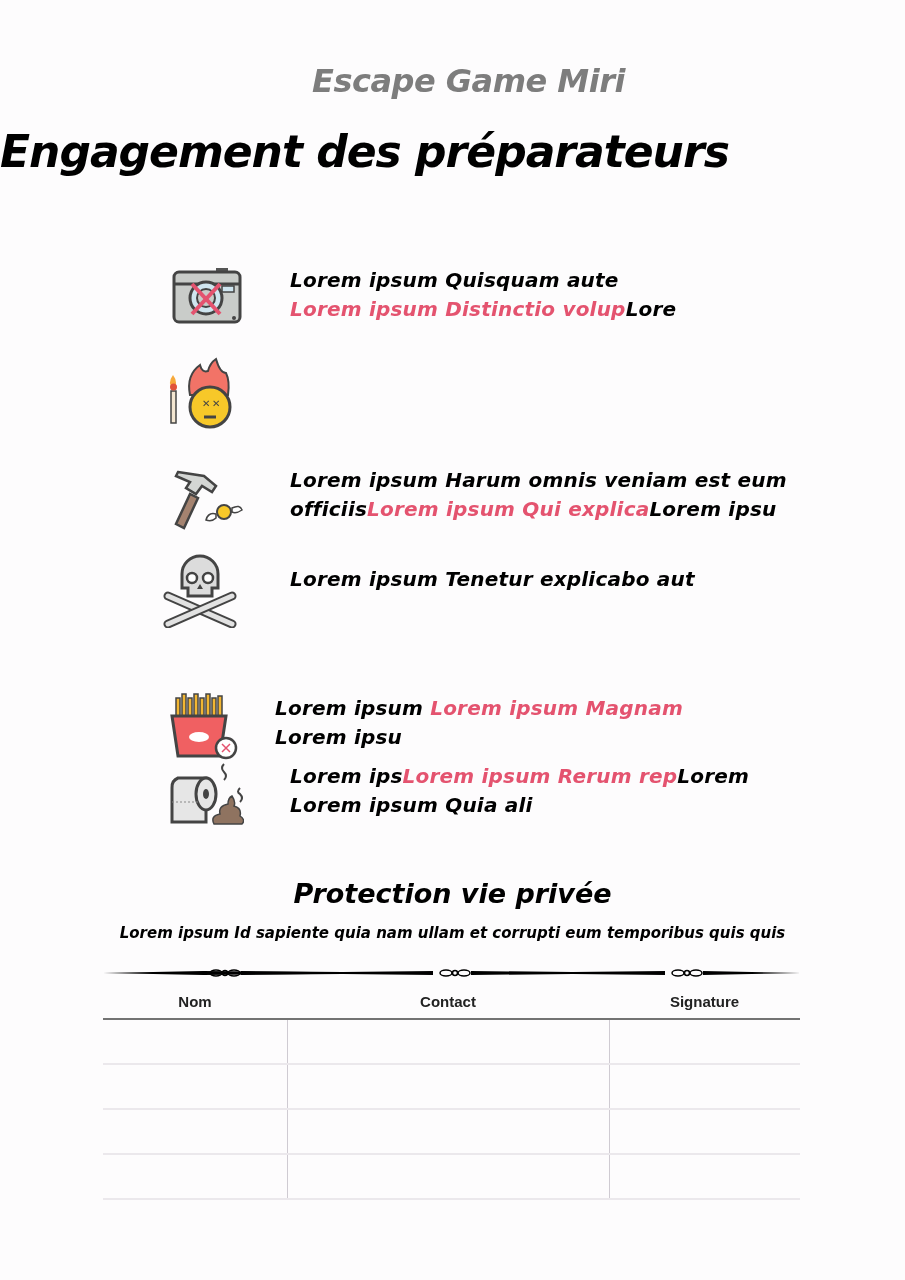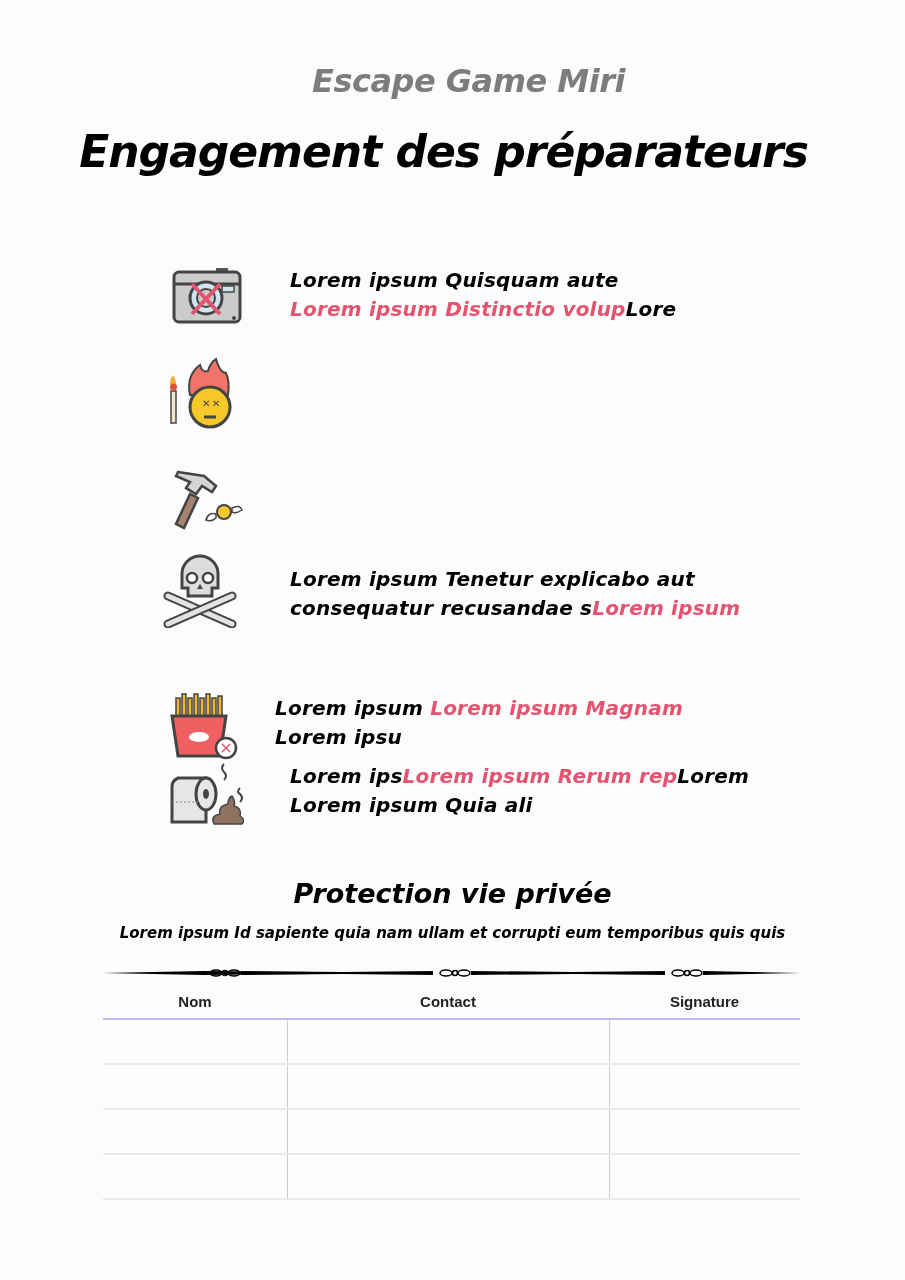--- a/index.html
+++ b/index.html
@@ -1,37 +1,37 @@
 <!DOCTYPE html>
 <html><head>
 <meta charset="utf-8">
 <style>
   html, body { margin:0; padding:0; }
   body { width:905px; height:1280px; background:#fdfcfd; position:relative; overflow:hidden;
          font-family:"DejaVu Sans", sans-serif; color:#111; }
   .hand { font-family:"DejaVu Sans", sans-serif; font-style:oblique; }
   .subtitle { position:absolute; top:62px; left:16px; width:905px; text-align:center;
               font-size:32px; font-weight:bold; color:#7d7d7d; letter-spacing:-0.5px; }
-  .title { position:absolute; top:126px; left:0; width:808px; text-align:right;
+  .title { position:absolute; top:126px; left:0; width:808px; text-align:left;
            font-size:44px; font-weight:bold; color:#000; letter-spacing:-1px; }
   .rule-item { position:absolute; left:160px; width:620px; height:80px; }
   .rule-icon { position:absolute; left:0; top:0; width:84px; height:76px; }
   .rule-text { position:absolute; left:130px; top:4px; font-size:20px; font-weight:bold;
                line-height:29px; white-space:nowrap; letter-spacing:0.2px; }
   .hl { color:#e4536f; }
   .nb { color:#000; }
   .sec-title { position:absolute; top:878px; left:0; width:905px; text-align:center;
                font-size:27px; font-weight:bold; color:#000; }
   .sec-desc { position:absolute; top:924px; left:0; width:905px; text-align:center;
               font-size:15px; font-weight:bold; color:#000; }
   .ornament { position:absolute; top:962px; left:103px; width:698px; height:22px; }
   table.sig { position:absolute; top:984px; left:103px; width:697px; border-collapse:collapse;
               font-family:"Liberation Sans", sans-serif; }
   table.sig th { font-size:15px; font-weight:bold; color:#222; height:34px; padding:0;
-                 border-bottom:2px solid #c4b5fd; text-align:center; }
+                 border-bottom:2px solid #737373; text-align:center; }
   table.sig td { height:43px; border-bottom:2px solid #ebe8ec; border-right:1px solid #cfcbd2; padding:0; }
   table.sig td:last-child { border-right:none; }
 </style>
 </head>
 <body>
 
 <div class="subtitle hand">Escape Game Miri</div>
 <div class="title hand">Engagement des préparateurs</div>
 
 <div class="rule-item" style="top:262px;">
@@ -66,36 +66,39 @@
 </div>
 
 <div class="rule-item" style="top:462px;">
   <svg class="rule-icon" viewBox="0 0 84 76">
     <path d="M18 10 l26 4 l12 10 l-4 6 l-10 -6 l-6 8 l-10 -6 l4 -6 l-14 -6z" fill="#d4d6d4" stroke="#444" stroke-width="2.5"></path>
     <path d="M30 32 l-14 30 l8 4 l14 -30z" fill="#a48370" stroke="#444" stroke-width="2.5"></path>
     <circle cx="64" cy="50" r="7" fill="#f7c829" stroke="#444" stroke-width="2"></circle>
     <path d="M56 52 q-8 -2 -10 6 q6 2 10 -2z" fill="#fff" stroke="#444" stroke-width="1.5"></path>
     <path d="M72 46 q8 -4 10 2 q-6 4 -10 2z" fill="#fff" stroke="#444" stroke-width="1.5"></path>
   </svg>
+  <div class="rule-text hand">
+    <div><span class="nb">Lorem ipsum Harum omnis veniam est eum</span></div>
+    <div><span class="nb">officiis</span><span class="hl">Lorem ipsum Qui explica</span><span class="nb">Lorem ipsu</span></div>
+  </div>
 </div>
 
 <div class="rule-item" style="top:552px;">
   <svg class="rule-icon" viewBox="0 0 84 76">
     <line x1="8" y1="44" x2="72" y2="72" stroke="#444" stroke-width="9" stroke-linecap="round"></line>
     <line x1="8" y1="44" x2="72" y2="72" stroke="#e2e2e2" stroke-width="5" stroke-linecap="round"></line>
     <line x1="72" y1="44" x2="8" y2="72" stroke="#444" stroke-width="9" stroke-linecap="round"></line>
     <line x1="72" y1="44" x2="8" y2="72" stroke="#e2e2e2" stroke-width="5" stroke-linecap="round"></line>
     <path d="M22 22 a18 18 0 0 1 36 0 v14 h-6 v8 h-24 v-8 h-6z" fill="#dcdcdc" stroke="#444" stroke-width="3"></path>
     <circle cx="32" cy="26" r="5" fill="#fff" stroke="#444" stroke-width="2.5"></circle>
     <circle cx="48" cy="26" r="5" fill="#fff" stroke="#444" stroke-width="2.5"></circle>
     <path d="M40 32 l-3 5 h6z" fill="#444"></path>
   </svg>
   <div class="rule-text hand" style="top:13px;">
     <div><span class="nb">Lorem ipsum Tenetur explicabo aut</span></div>
-    <div><span class="nb">consequatur recusandae s</span><span class="hl">Lorem ipsum</span></div>
   </div>
 </div>
 
 <div class="rule-item" style="top:690px;">
   <svg class="rule-icon" viewBox="0 0 84 76">
     <g stroke="#444" stroke-width="1.5" fill="#f2b632">
       <rect x="16" y="8" width="4" height="20"></rect>
         <rect x="22" y="4" width="4" height="24"></rect>
       <rect x="28" y="8" width="4" height="20"></rect>
         <rect x="34" y="4" width="4" height="24"></rect>

